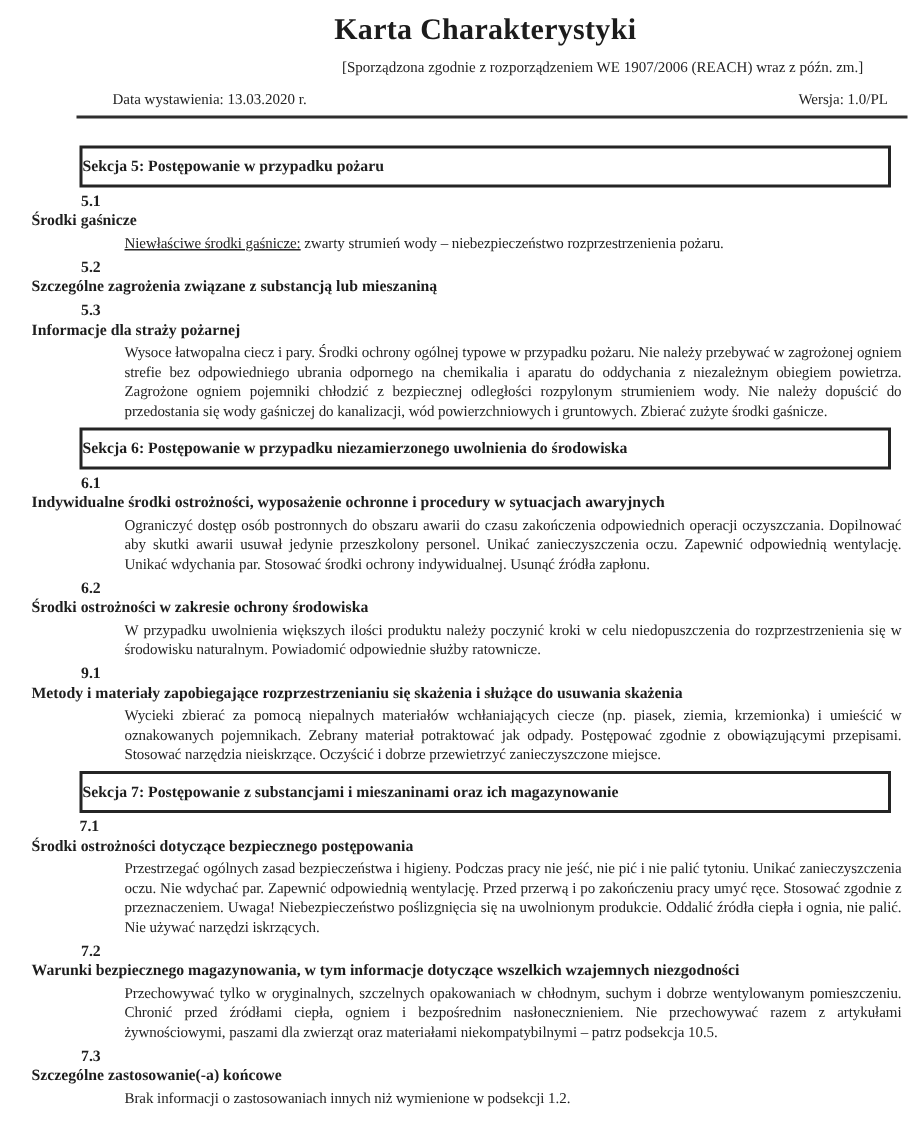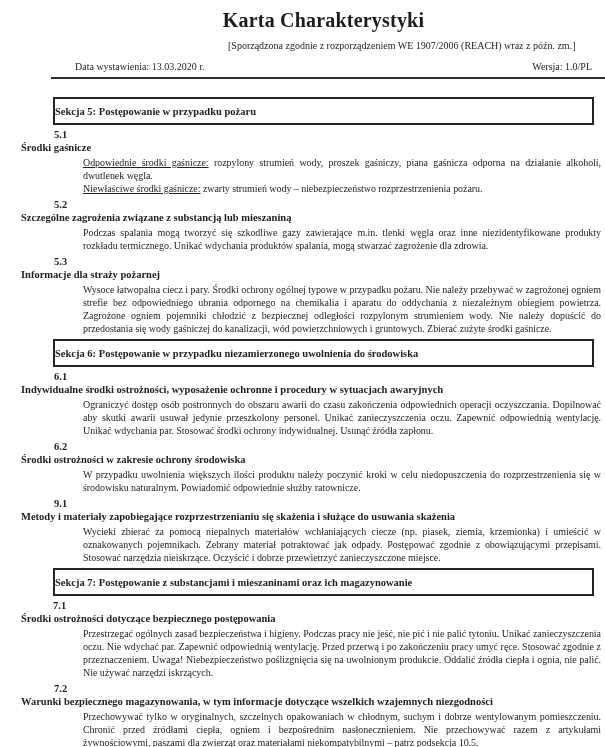--- a/index.html
+++ b/index.html
@@ -90,30 +90,28 @@
 
   <div class="sbox">
     <span>Sekcja 5: Postępowanie w przypadku pożaru</span>
   </div>
 
   <div class="item">
     <div class="ihead">
       <span class="num">5.1</span>
       <span class="ititle">Środki gaśnicze</span>
     </div>
-    <p class="para"><span class="ul">Odpowiednie środki gaśnicze:</span> <span>rozpylony strumień wody, proszek gaśniczy, piana gaśnicza odporna na działanie alkoholi, dwutlenek węgla.</span></p>
     <p class="para"><span class="ul">Niewłaściwe środki gaśnicze:</span> <span>zwarty strumień wody – niebezpieczeństwo rozprzestrzenienia pożaru.</span></p>
   </div>
 
   <div class="item">
     <div class="ihead">
       <span class="num">5.2</span>
       <span class="ititle">Szczególne zagrożenia związane z substancją lub mieszaniną</span>
     </div>
-    <p class="para">Podczas spalania mogą tworzyć się szkodliwe gazy zawierające m.in. tlenki węgla oraz inne niezidentyfikowane produkty rozkładu termicznego. Unikać wdychania produktów spalania, mogą stwarzać zagrożenie dla zdrowia.</p>
   </div>
 
   <div class="item">
     <div class="ihead">
       <span class="num">5.3</span>
       <span class="ititle">Informacje dla straży pożarnej</span>
     </div>
     <p class="para">Wysoce łatwopalna ciecz i pary. Środki ochrony ogólnej typowe w przypadku pożaru. Nie należy przebywać w zagrożonej ogniem strefie bez odpowiedniego ubrania odpornego na chemikalia i aparatu do oddychania z niezależnym obiegiem powietrza. Zagrożone ogniem pojemniki chłodzić z bezpiecznej odległości rozpylonym strumieniem wody. Nie należy dopuścić do przedostania się wody gaśniczej do kanalizacji, wód powierzchniowych i gruntowych. Zbierać zużyte środki gaśnicze.</p>
   </div>
 

